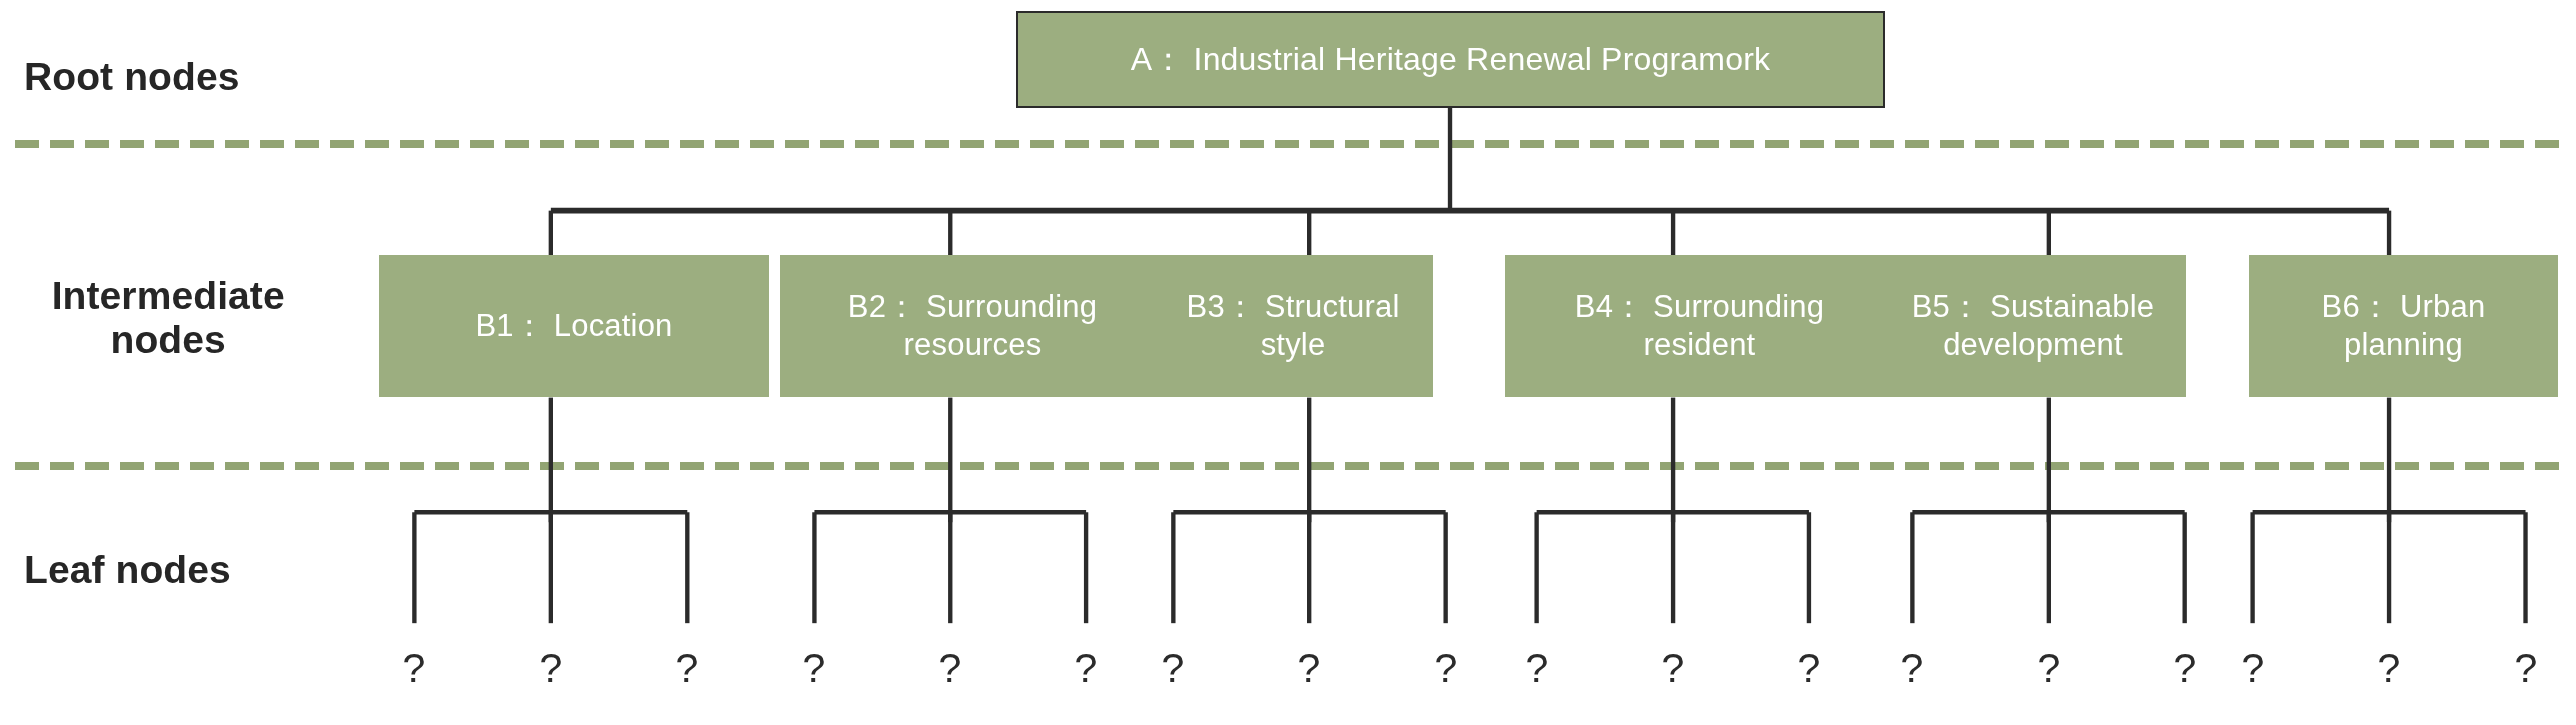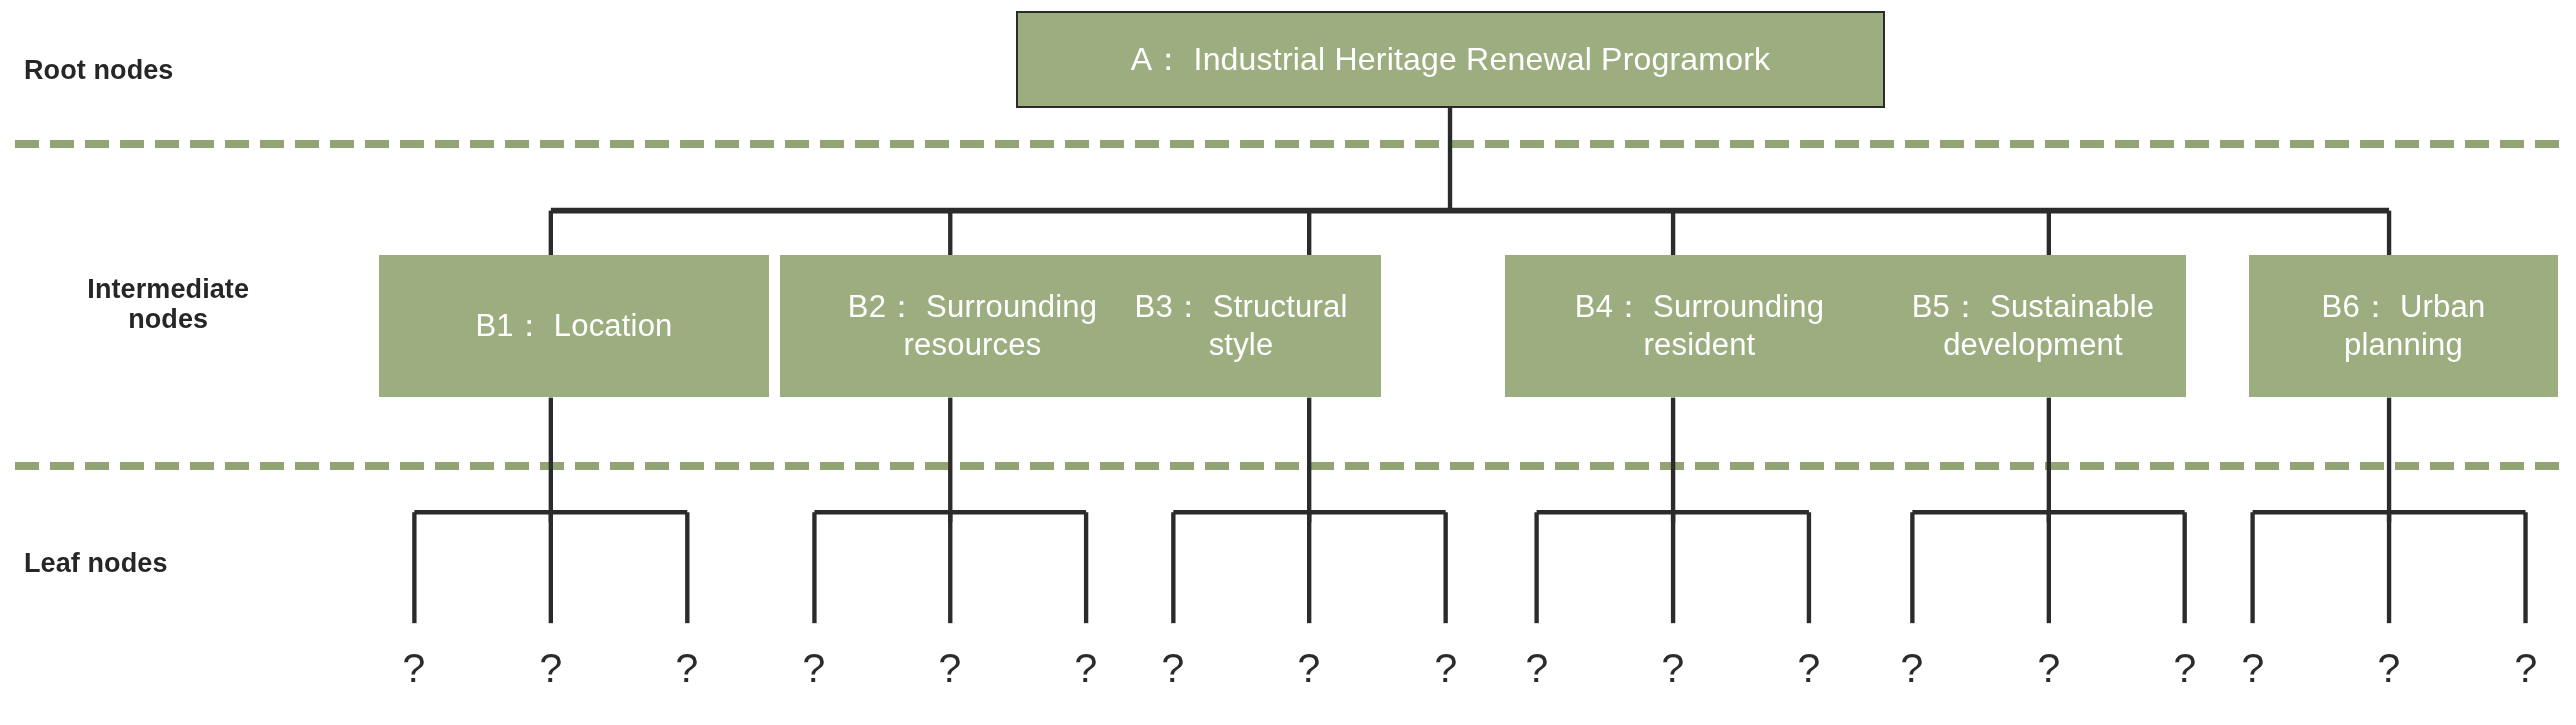--- a/index.html
+++ b/index.html
@@ -16,21 +16,21 @@
     height: 726px;
     background: #ffffff;
     overflow: hidden;
   }
 
   
   .tier-label {
     position: absolute;
     font-weight: bold;
     color: #262626;
-    font-size: 27px;
+    font-size: 39px;
     line-height: 1.12;
     letter-spacing: 0.1px;
     white-space: pre-line;
     text-align: left;
   }
   #tier-root  { left: 24px;  top: 55px;  }
   #tier-inter { left: 18.7px;  top: 274px; text-align: center; width: 299px; }
   #tier-leaf  { left: 24px;  top: 548px; }
 
   
@@ -70,21 +70,21 @@
     letter-spacing: 0.2px;
   }
   .b-node {
     top: 255px;
     height: 142px;
     font-size: 31px;
     letter-spacing: 0.2px;
   }
   #b-node-0 { left: 379px;  width: 390px; }
   #b-node-1 { left: 780px; width: 385px; }
-  #b-node-2 { left: 1101px; width: 280px; }
+  #b-node-2 { left: 1153px; width: 280px; }
   #b-node-3 { left: 1505px; width: 389px; }
   #b-node-4 { left: 1880px; width: 306px; }
   #b-node-5 { left: 2249px; width: 309px; }
 
   
   #connectors {
     position: absolute;
     left: 0; top: 0;
     width: 2576px;
     height: 726px;

